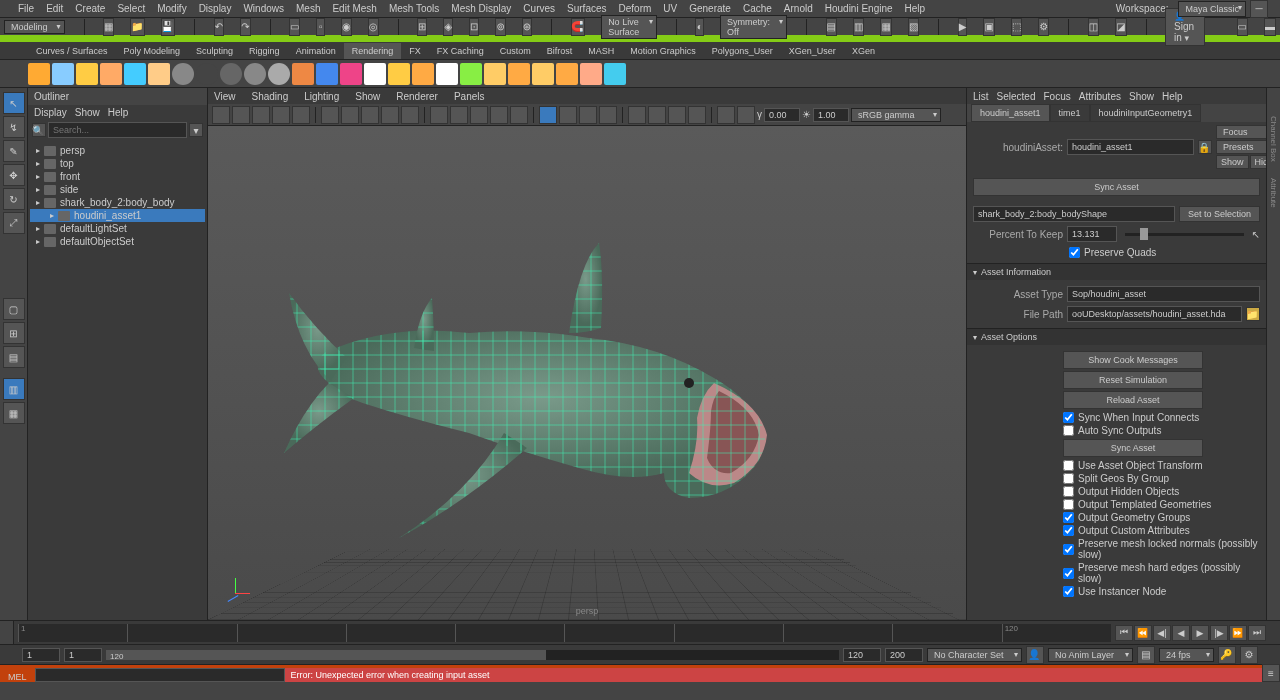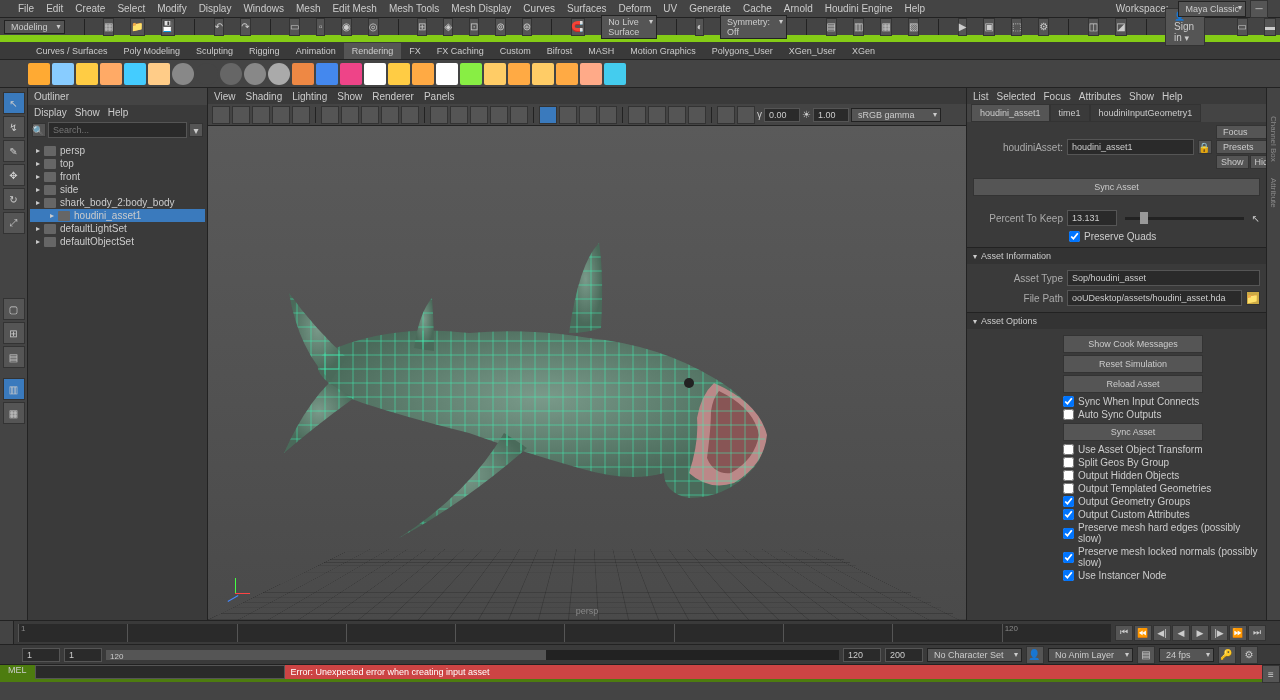--- a/index.html
+++ b/index.html
@@ -23,21 +23,21 @@
 .toolbox .tool.active{background:#3a7abd}
 .outliner{width:180px;background:#3a3a3a;border-right:1px solid #222;display:flex;flex-direction:column}
 .outliner .title{padding:3px 6px;font-size:10px;background:#444}
 .outliner .menus{padding:2px 6px;font-size:9px;display:flex;gap:8px}
 .outliner .search{margin:2px 4px;background:#2a2a2a;border:1px solid #555;padding:2px 4px;font-size:9px;color:#888}
 .outliner .tree{flex:1;padding:4px 2px}
 .tree-item{display:flex;align-items:center;padding:1px 4px;gap:4px;font-size:9px}
 .tree-item.selected{background:#3a7abd;color:#fff}
 .tree-item .ico{width:12px;height:10px;background:#666;border-radius:1px}
 .viewport{flex:1;display:flex;flex-direction:column;background:#3a3a3a}
-.vp-menus{height:16px;display:flex;align-items:center;padding:0 6px;gap:10px;font-size:9px}
+.vp-menus{height:16px;display:flex;align-items:center;padding:0 6px;gap:16px;font-size:9px}
 .vp-toolbar{height:22px;display:flex;align-items:center;padding:0 4px;gap:2px;background:#444;border-bottom:1px solid #222}
 .vp-toolbar .ti{width:18px;height:18px;background:#555;border:1px solid #333}
 .vp-field{background:#2a2a2a;border:1px solid #555;padding:1px 4px;font-size:9px;width:36px}
 .vp-canvas{flex:1;background:linear-gradient(#5a5a5a,#4a4a4a);position:relative;overflow:hidden}
 .grid{position:absolute;bottom:0;left:0;right:0;height:55%;background-image:repeating-linear-gradient(90deg,rgba(0,0,0,0.2) 0 1px,transparent 1px 30px),repeating-linear-gradient(0deg,rgba(0,0,0,0.2) 0 1px,transparent 1px 15px);transform:perspective(400px) rotateX(65deg);transform-origin:bottom}
 .shark{position:absolute;left:45%;top:48%;transform:translate(-50%,-50%)}
 .axis{position:absolute;left:12px;bottom:12px;width:30px;height:30px}
 .axis .x{position:absolute;left:15px;top:15px;width:15px;height:1px;background:#f44}
 .axis .y{position:absolute;left:15px;top:0;width:1px;height:15px;background:#4f4}
 .axis .z{position:absolute;left:7px;top:20px;width:12px;height:1px;background:#48f;transform:rotate(-30deg)}
@@ -64,21 +64,21 @@
 .timeline{height:24px;background:#3a3a3a;border-top:1px solid #222;display:flex;align-items:center;position:relative}
 .time-track{flex:1;height:18px;background:#2a2a2a;position:relative;margin:0 4px}
 .time-marks{position:absolute;inset:0;display:flex}
 .time-marks span{flex:1;border-left:1px solid #555;font-size:8px;padding-left:2px;color:#888}
 .range-slider{height:20px;background:#3a3a3a;display:flex;align-items:center;padding:0 4px;gap:4px;border-top:1px solid #222}
 .range-field{background:#2a2a2a;border:1px solid #555;padding:1px 4px;width:38px;font-size:9px}
 .range-bar{flex:1;height:10px;background:#222;position:relative}
 .range-handle{position:absolute;height:10px;background:#555;left:0;width:60%}
 .playback{display:flex;gap:1px}
 .playback .pb{width:18px;height:16px;background:#555;border:1px solid #333;display:flex;align-items:center;justify-content:center;font-size:9px}
-.cmdline{height:18px;background:#4d7c0f;display:flex;align-items:flex-start;border-top:1px solid #222}
+.cmdline{height:18px;background:#c2410c;display:flex;align-items:flex-end;border-top:1px solid #222}
 .cmdline .lbl{padding:0 8px;font-size:9px}
 .cmdline .err{flex:1;background:#c44;color:#fff;padding:2px 6px;font-size:9px}
 .sep{width:1px;height:16px;background:#222;margin:0 3px}
 .right-tabs{width:14px;background:#444;border-left:1px solid #222;display:flex;flex-direction:column;align-items:center;padding-top:20px}
 .right-tabs span{writing-mode:vertical-rl;font-size:8px;padding:8px 1px;color:#888}
 .persp-label{position:absolute;bottom:4px;left:50%;transform:translateX(-50%);font-size:9px;color:#888}
 .side-collapse{position:absolute;left:0;top:0;width:14px;height:100%;background:#444;border-right:1px solid #222}
 </style>
 </head>
 <body>
@@ -391,20 +391,24 @@
         <div style="display:flex;gap:1px">
             <span class="btn" style="padding:1px 4px">Show</span>
             <span class="btn" style="padding:1px 4px">Hide</span>
           </div>
       </div>
     </div>
     <div class="ap-content">
       <div class="wide-btn">Sync Asset</div>
     </div>
     <div class="ap-content">
+      <div style="display:flex;gap:4px">
+        <input type="text" style="flex: 1 1 0%; background: rgb(42, 42, 42); border: 1px solid rgb(85, 85, 85); padding: 2px 4px; font-size: 9px;" value="shark_body_2:body_bodyShape">
+        <span class="btn">Set to Selection</span>
+      </div>
       <div class="ap-row" style="padding:4px 0">
         <label>Percent To Keep</label>
         <input type="text" style="width: 50px;" value="13.131">
         <div class="slider-track">
             <div class="slider-thumb"></div>
           </div>
         <span>↖</span>
       </div>
       <div class="cb" style="padding-left:96px">
           <input type="checkbox" checked="" style="">
@@ -459,25 +463,25 @@
           <div class="cb">
             <input type="checkbox" checked="" style="">
             <span>Output Geometry Groups</span>
           </div>
           <div class="cb">
             <input type="checkbox" checked="" style="">
             <span>Output Custom Attributes</span>
           </div>
           <div class="cb">
             <input type="checkbox" checked="" style="">
+            <span>Preserve mesh locked normals (possibly slow)</span>
+          </div>
+          <div class="cb">
+            <input type="checkbox" checked="" style="">
             <span>Preserve mesh hard edges (possibly slow)</span>
-          </div>
-          <div class="cb">
-            <input type="checkbox" checked="" style="">
-            <span>Preserve mesh locked normals (possibly slow)</span>
           </div>
           <div class="cb">
             <input type="checkbox" checked="" style="">
             <span>Use Instancer Node</span>
           </div>
         </div>
     </div>
 
     <div style="flex:1"></div>
 

